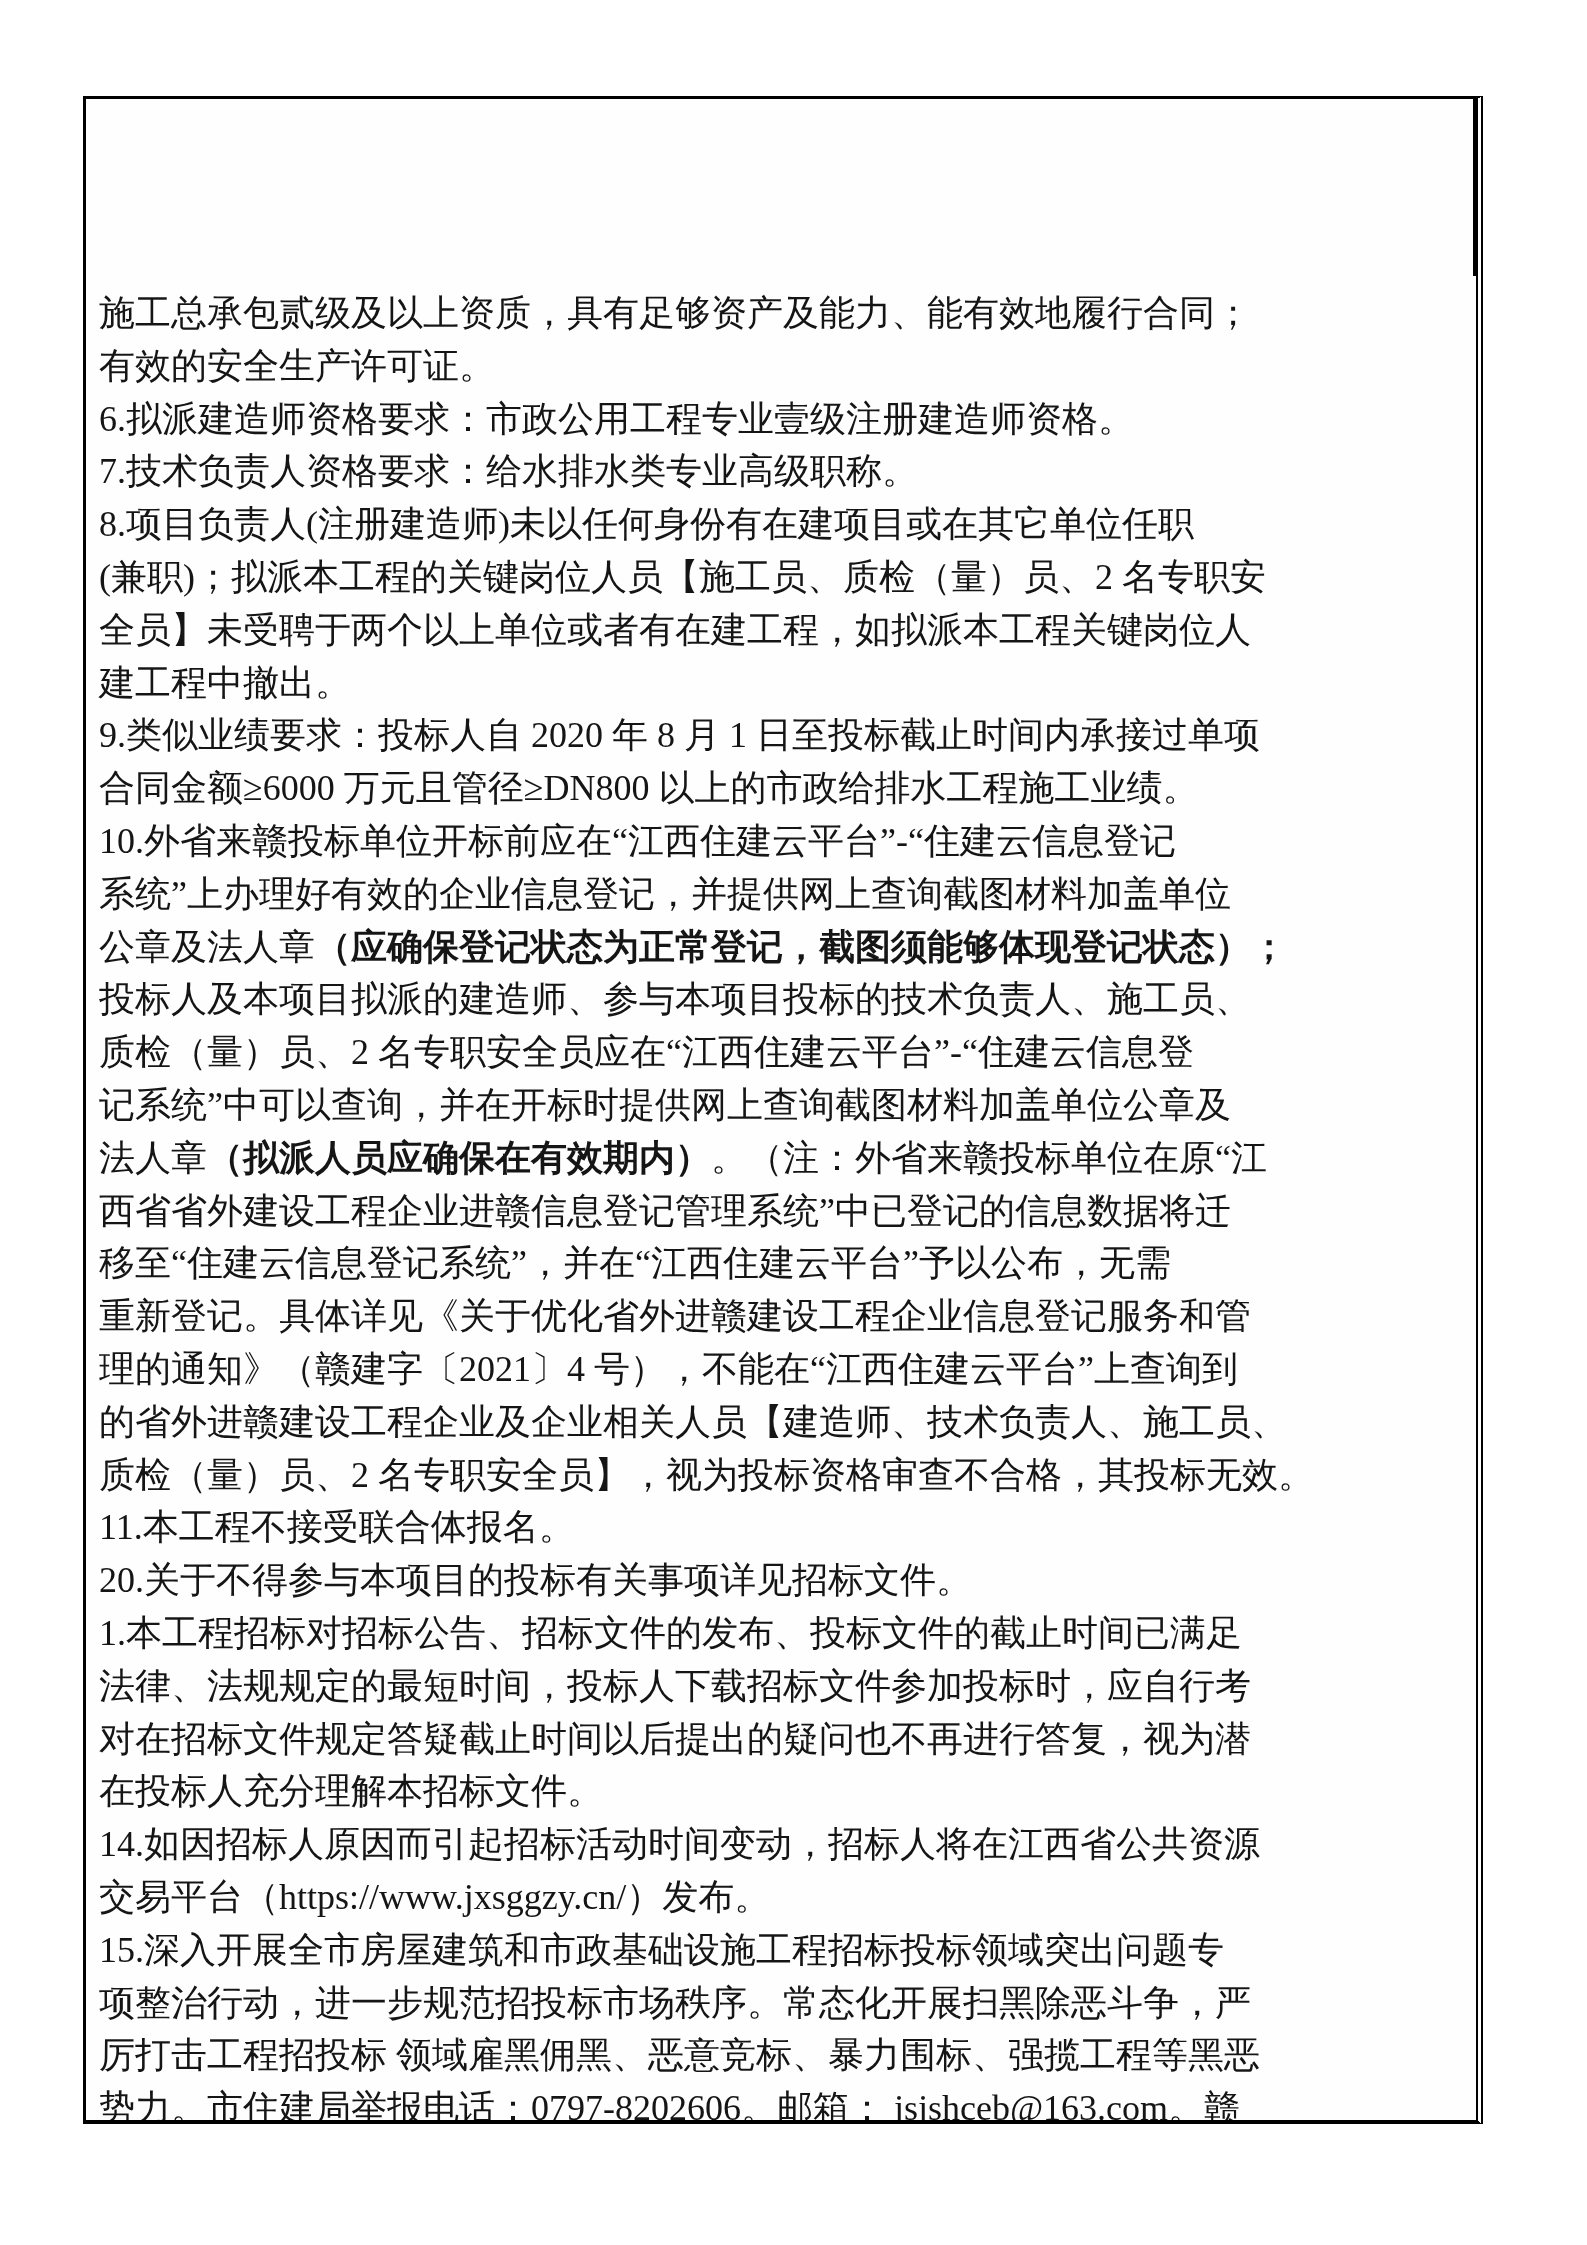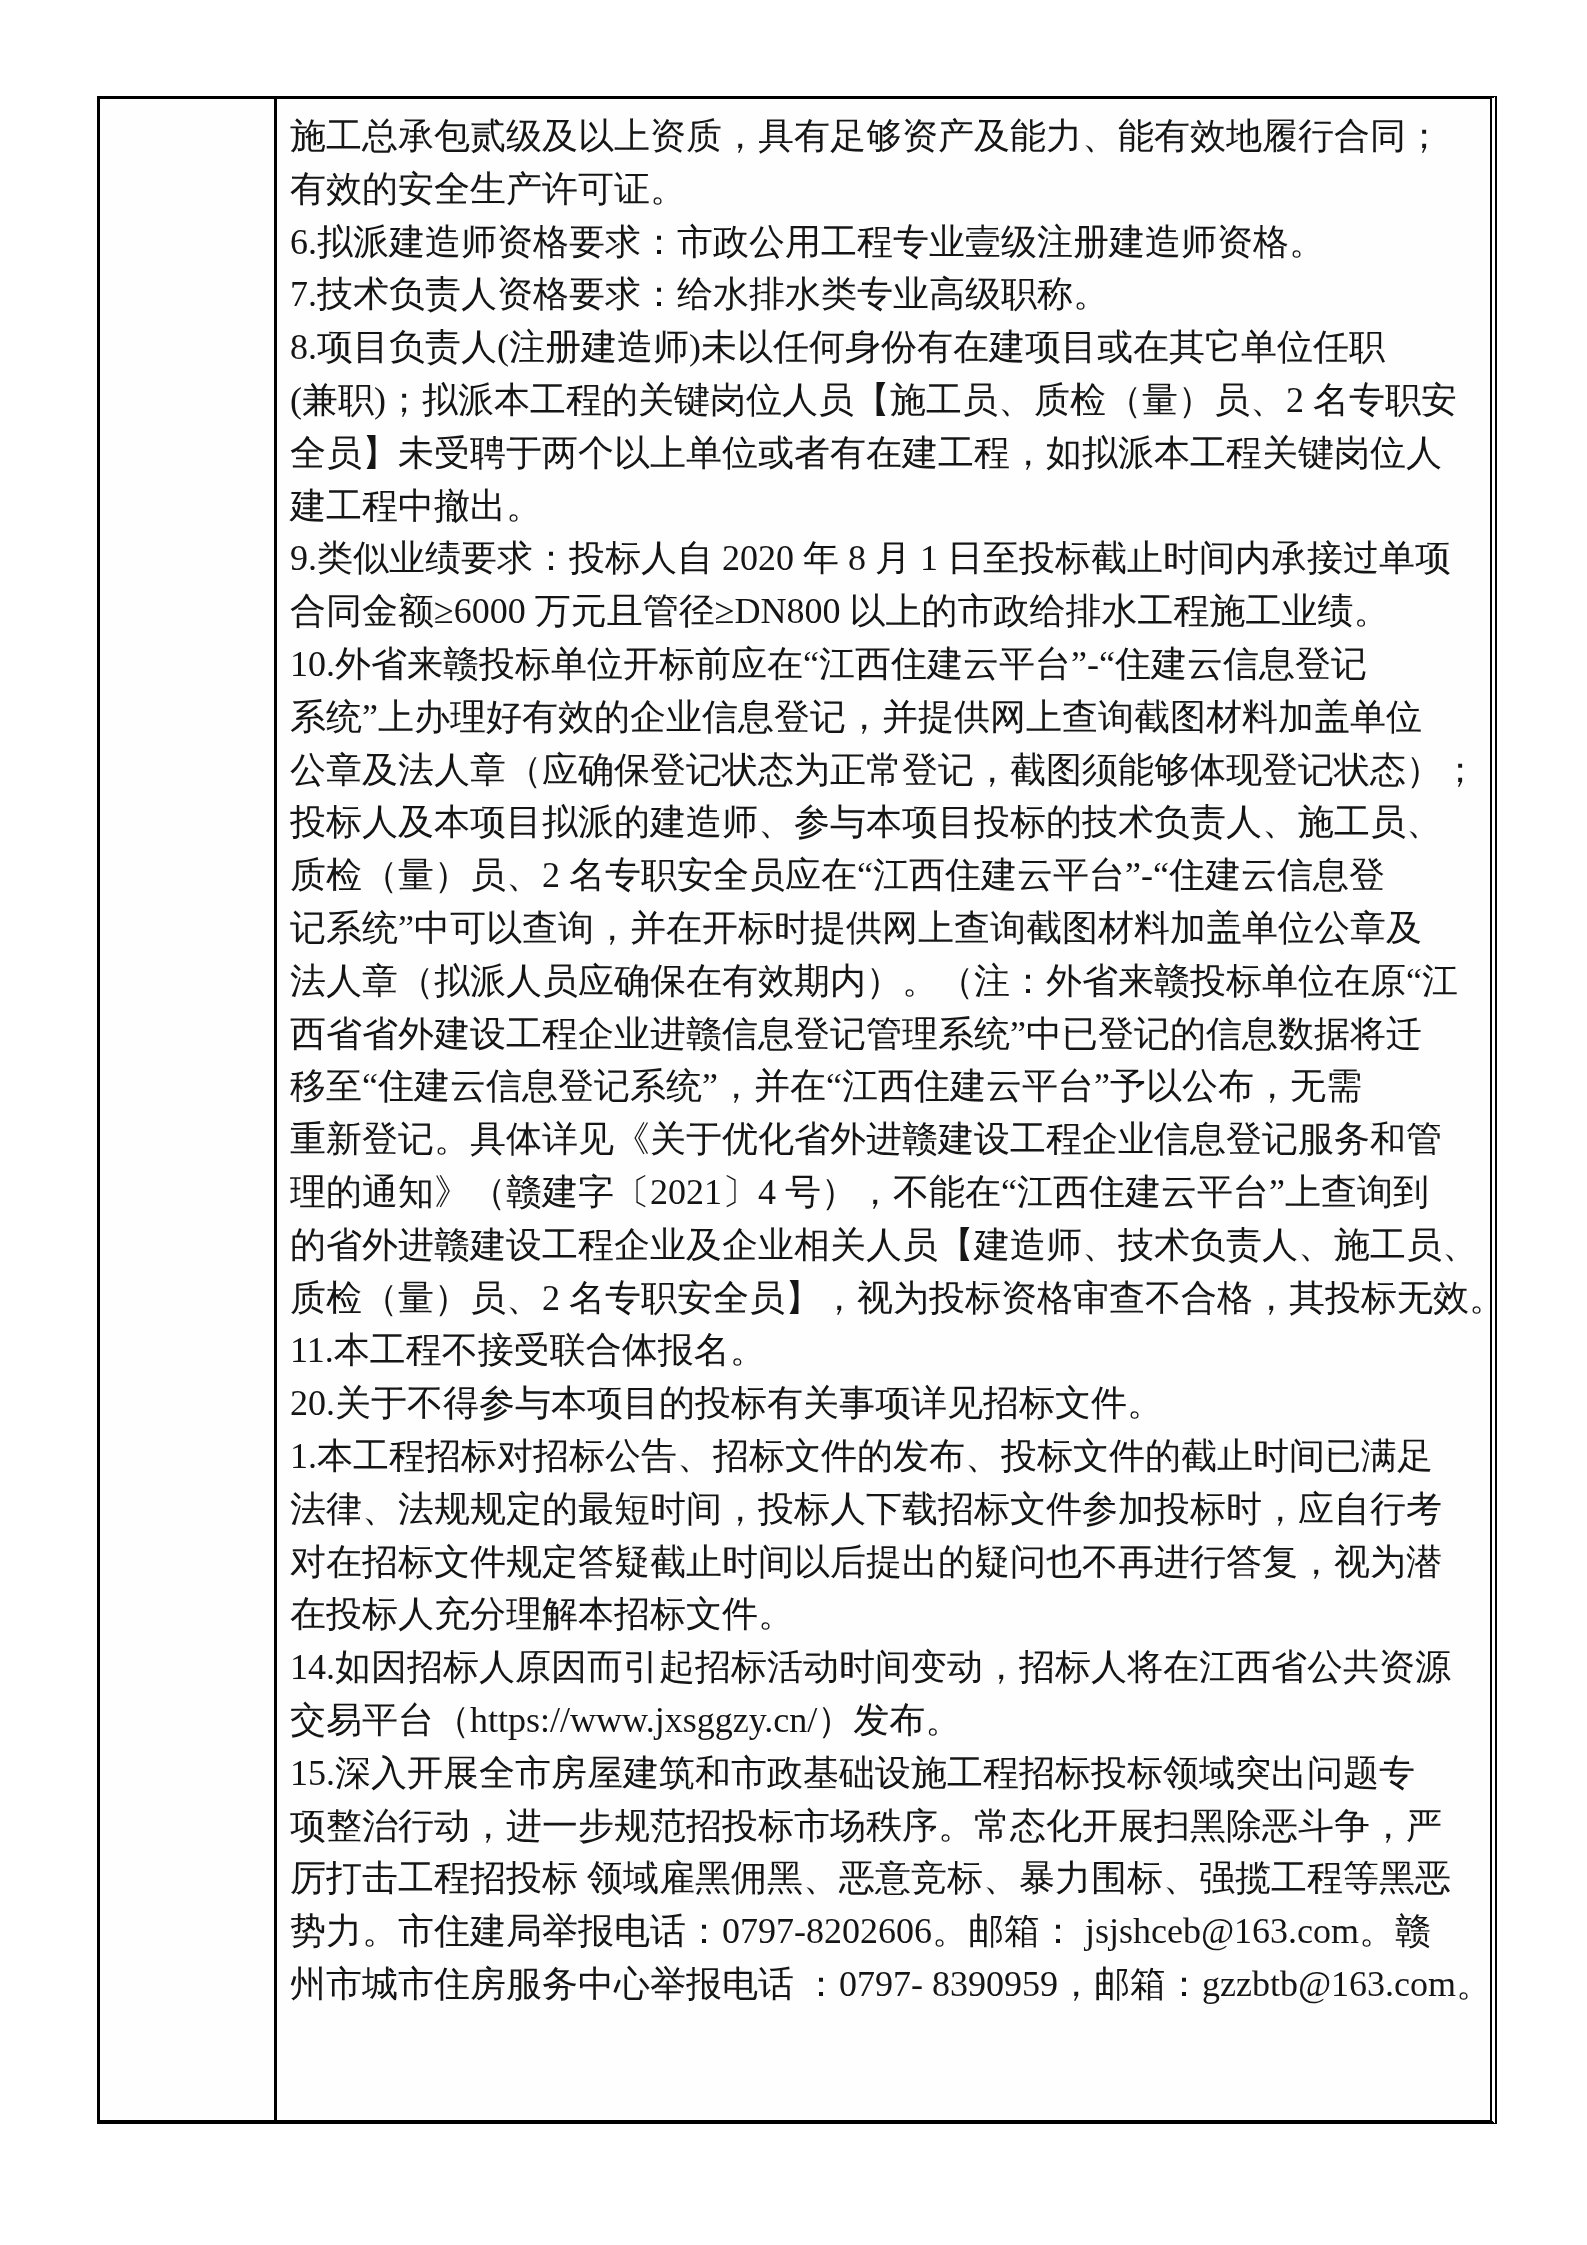--- a/index.html
+++ b/index.html
@@ -4,49 +4,50 @@
 <style>
   html,body{margin:0;padding:0;}
   body{
     width:1587px;height:2245px;
     background:#ffffff;
     font-family:"Liberation Serif","DejaVu Serif",serif;
     position:relative;
   }
   .page{position:absolute;inset:0;background:#ffffff;}
   .doc-table{
-    position:absolute;left:97px;top:96px;
+    position:absolute;left:83px;top:96px;
     width:1400px;height:2028px;
     box-sizing:border-box;
     border:3px solid #000;
     border-right:7px double #000;
     border-bottom:4px solid #000;
     display:flex;
     background:#fefefe;
+    flex-direction:column;
   }
   .cell-left{
     flex:0 0 177px;
     box-sizing:border-box;
     border-right:3px solid #000;
     background:#fefefe;
   }
   .cell-right{
     flex:1 1 auto;
     box-sizing:border-box;
     padding:11px 6px 0 13px;
     overflow:hidden;
   }
   .line{
     font-size:36px;
     line-height:52.8px;
     color:#151515;
     white-space:nowrap;
     letter-spacing:0;
   }
-  .line .b{font-weight:normal;}
+  .line .b{font-weight:bold;}
 </style>
 </head>
 <body>
 
 <div class="page">
   <div class="doc-table">
     <div class="cell-left"></div>
     <div class="cell-right">
       <div id="lines">
           <div class="line"><span>施工总承包贰级及以上资质，具有足够资产及能力、能有效地履行合同；</span></div>

